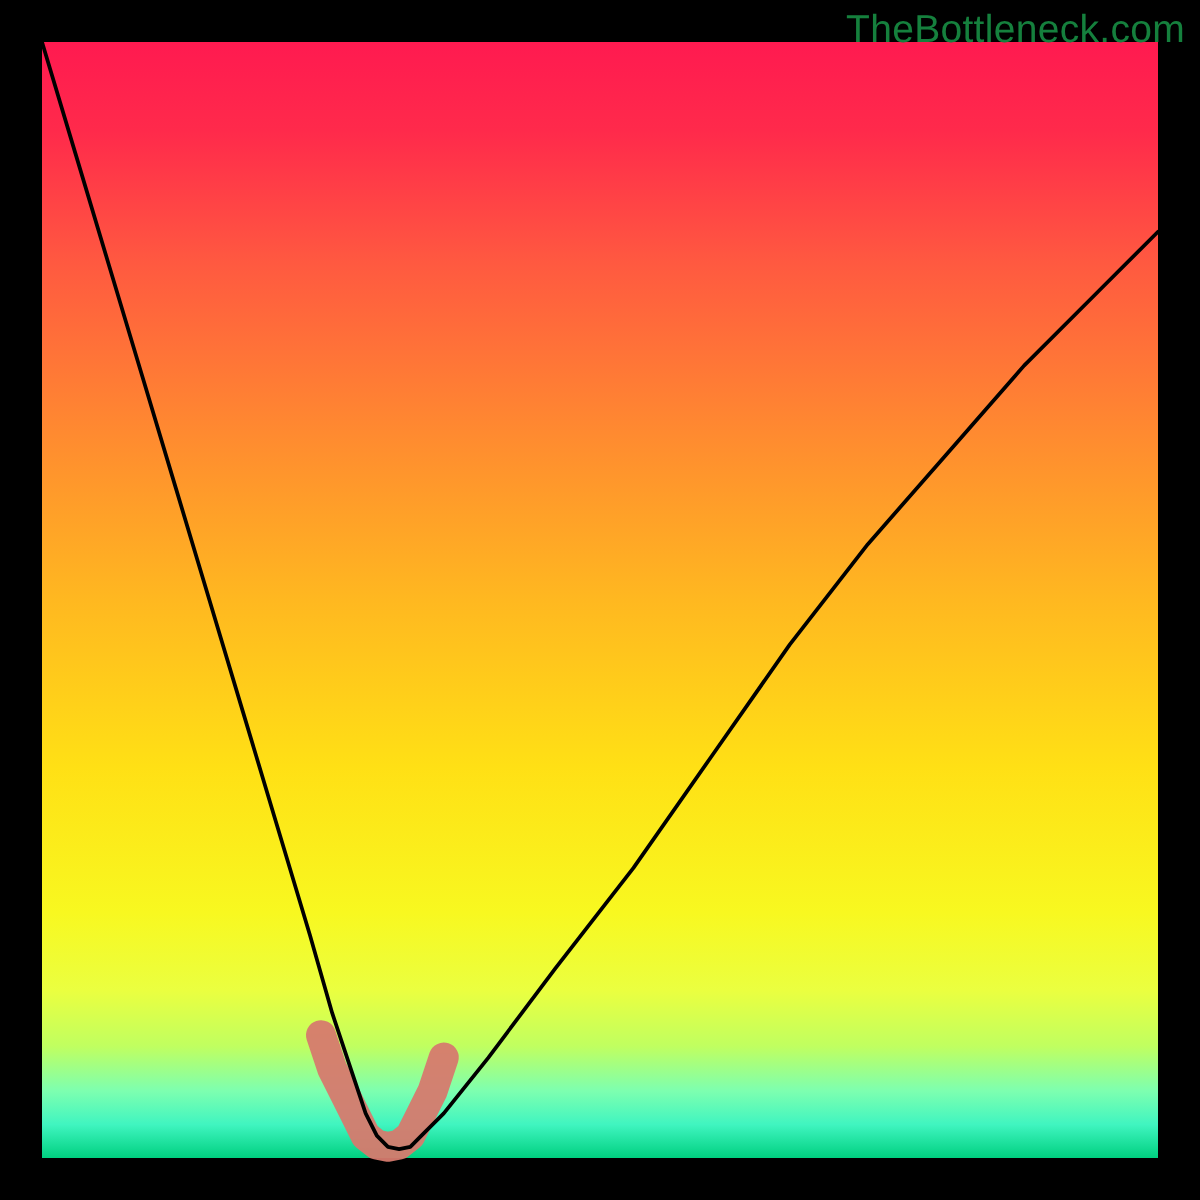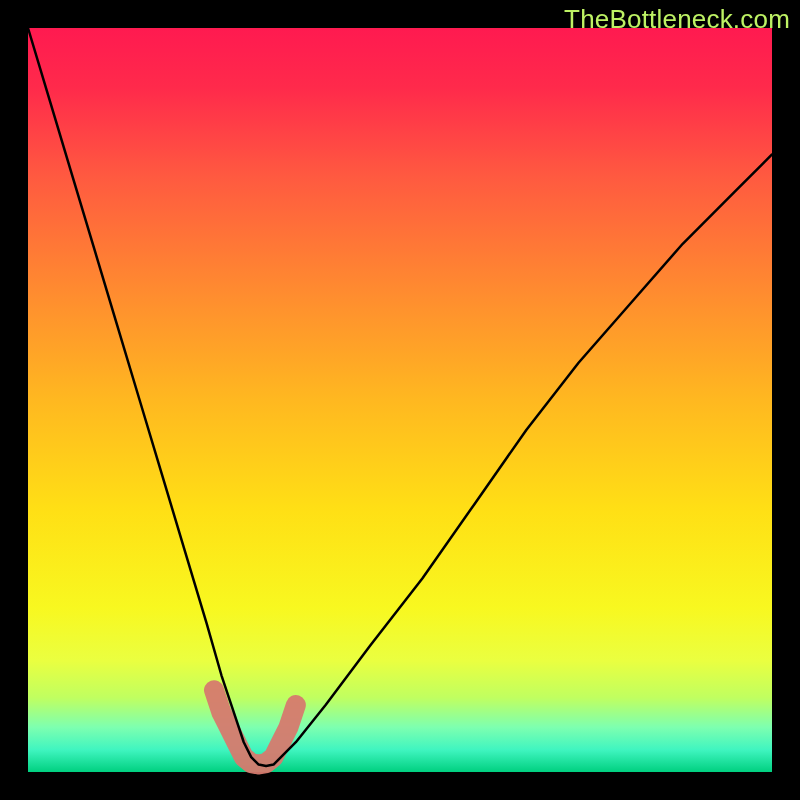--- a/index.html
+++ b/index.html
@@ -14,21 +14,21 @@
   .frame {
     position: relative;
     width: 800px;
     height: 800px;
     background: #000;
   }
   .watermark {
     position: absolute;
     top: 4px;
     right: 10px;
-    color: #bef264;
+    color: #15803d;
     font-size: 26px;
     font-weight: 500;
     z-index: 10;
     letter-spacing: 0.2px;
   }
   svg {
     display: block;
   }
 </style>
 </head>

